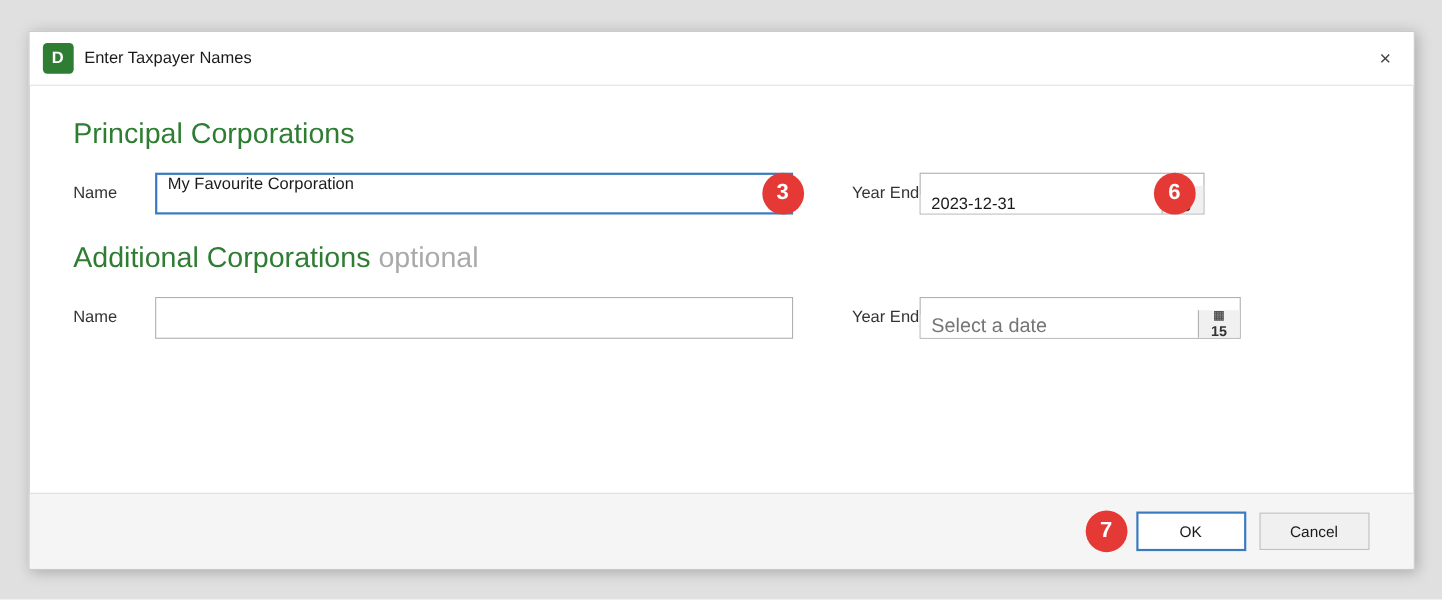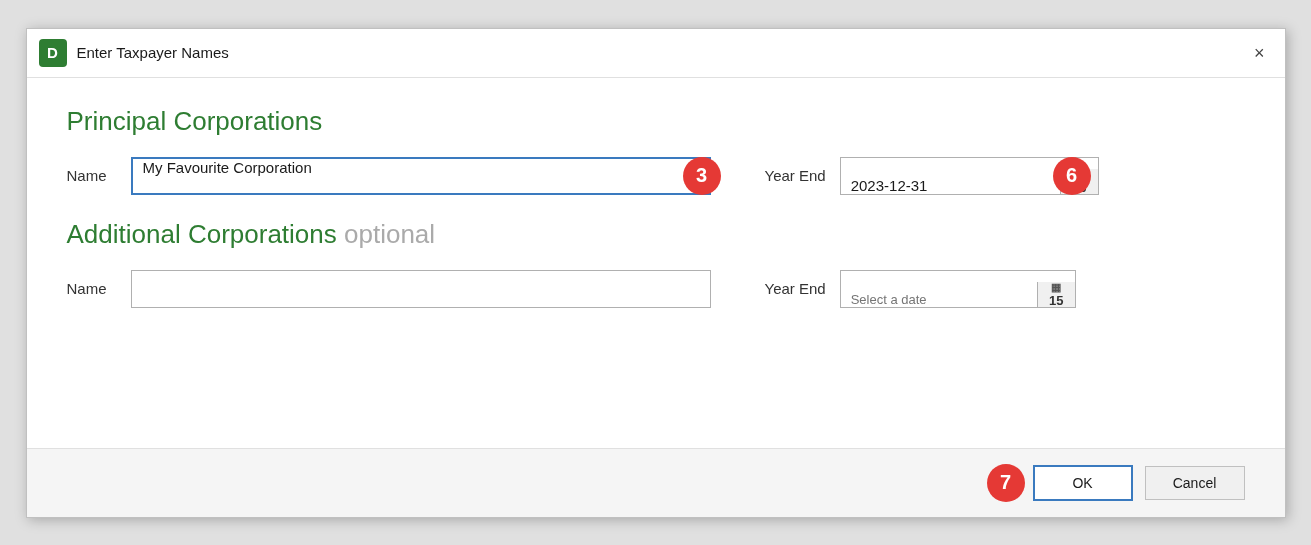--- a/index.html
+++ b/index.html
@@ -106,21 +106,21 @@
     .form-row {
       display: flex;
       align-items: center;
       gap: 24px;
       margin-bottom: 8px;
     }
 
     .field-group {
       display: flex;
       align-items: center;
-      gap: 16px;
+      gap: 26px;
     }
 
     .field-label {
       font-size: 15px;
       color: #333;
       min-width: 48px;
     }
 
     .name-input-wrapper {
       position: relative;
@@ -156,21 +156,21 @@
       font-size: 16px;
       color: #555;
       cursor: pointer;
       padding: 0 2px;
       line-height: 1;
     }
 
     .year-end-group {
       display: flex;
       align-items: center;
-      gap: 14px;
+      gap: 0;
       margin-left: 30px;
     }
 
     .year-end-label {
       font-size: 15px;
       color: #333;
       white-space: nowrap;
     }
 
     .date-input-wrapper {
@@ -191,21 +191,21 @@
       display: flex;
       align-items: center;
       min-width: 150px;
       border: none;
       background: white;
       outline: none;
     }
 
     .date-placeholder {
       padding: 0 10px;
-      font-size: 13px;
+      font-size: 18px;
       color: #888;
       display: flex;
       align-items: center;
       min-width: 180px;
       border: none;
       background: white;
       outline: none;
     }
 
     .calendar-btn {

